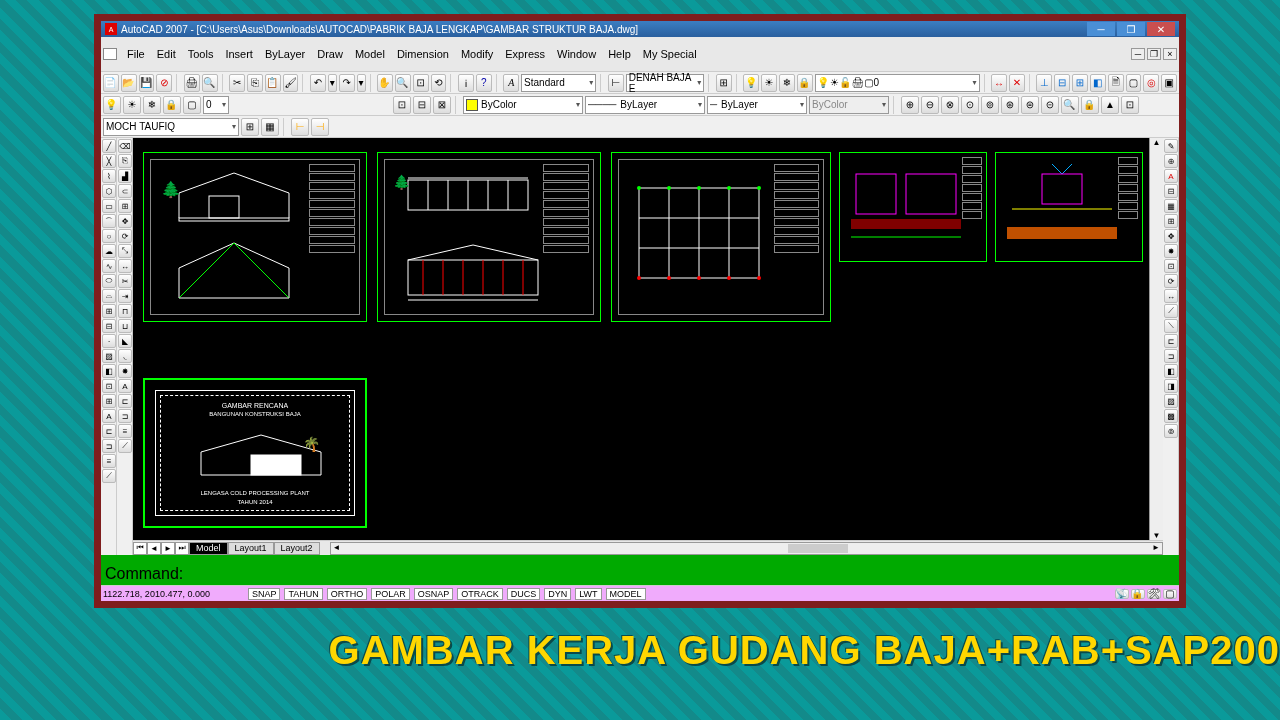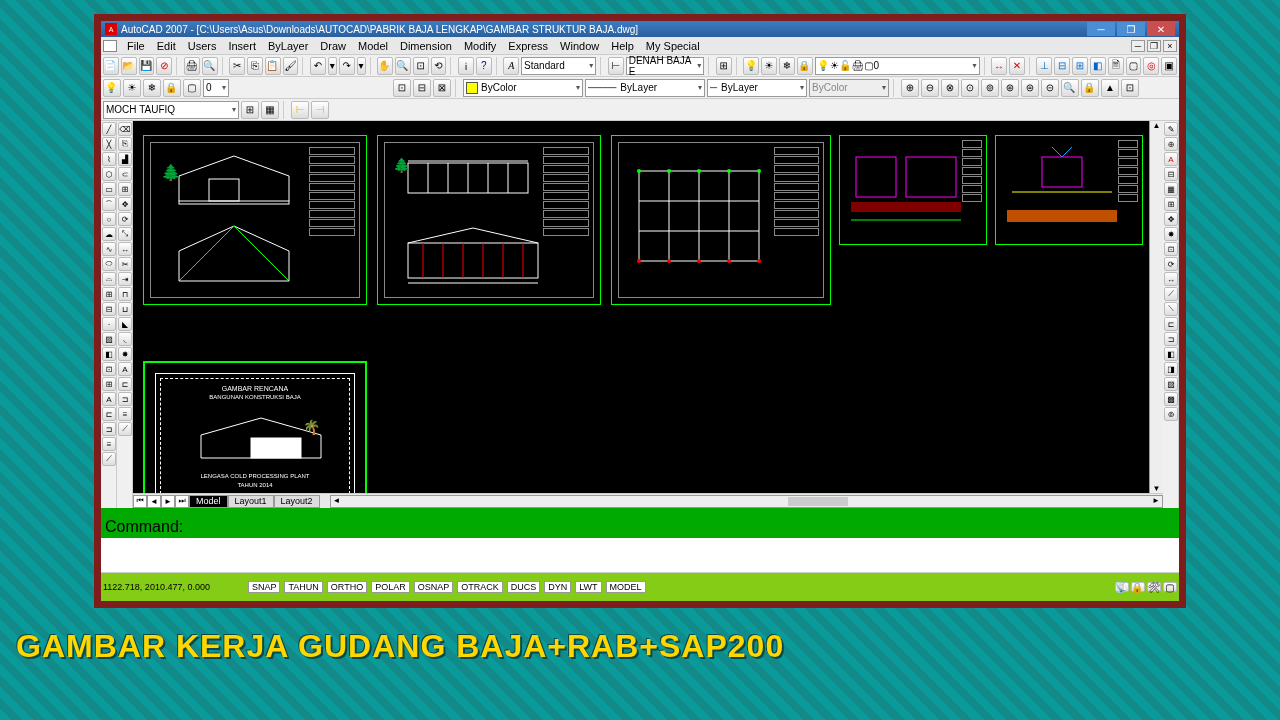--- a/index.html
+++ b/index.html
@@ -1,26 +1,26 @@
 <!DOCTYPE html>
 <html><head>
 <meta charset="utf-8">
 <style>
 * { margin:0; padding:0; box-sizing:border-box; font-family:"Segoe UI",Tahoma,sans-serif; }
 body { width:1280px; height:720px; background:#0a9a9a; position:relative; overflow:hidden; }
 .bg-stripes { position:absolute; inset:0; background:repeating-linear-gradient(45deg,#0a9a9a,#0a9a9a 8px,#138a8a 8px,#138a8a 16px); }
-.headline { position:absolute; left:16px; right:0; top:628px; text-align:left; font-size:32px; font-weight:900; color:#ffd700; text-shadow:2px 2px 0 #0a4a4a,-1px -1px 0 #0a4a4a; letter-spacing:1px; font-family:Arial,sans-serif; }
+.headline { position:absolute; left:16px; right:0; top:628px; text-align:right; font-size:40px; font-weight:900; color:#ffd700; text-shadow:2px 2px 0 #0a4a4a,-1px -1px 0 #0a4a4a; letter-spacing:1px; font-family:Arial,sans-serif; }
 .app { position:absolute; left:94px; top:14px; width:1092px; height:594px; border:7px solid #7f1d1d; background:#fff; display:flex; flex-direction:column; }
 .titlebar { height:16px; background:linear-gradient(#3b7ec2,#2a5f9e); color:#fff; display:flex; align-items:center; font-size:10px; padding:0 4px; }
 .titlebar .app-icon { width:12px; height:12px; background:#d00; margin-right:4px; display:flex; align-items:center; justify-content:center; font-size:7px; }
 .titlebar .title { flex:1; white-space:nowrap; overflow:hidden; }
 .winbtns { display:flex; gap:2px; }
 .winbtn { width:28px; height:14px; background:#4a8fd6; color:#fff; display:flex; align-items:center; justify-content:center; font-size:10px; cursor:pointer; }
 .winbtn.close { background:#c94f4f; }
-.menubar { height:18px; background:#e8e8e8; display:flex; align-items:center; padding:8px 2px; font-size:11px; border-bottom:1px solid #ccc; }
+.menubar { height:18px; background:#e8e8e8; display:flex; align-items:center; padding:17px 2px; font-size:11px; border-bottom:1px solid #ccc; }
 .menubar .doc-icon { width:14px; height:12px; background:#fff; border:1px solid #888; margin-right:4px; }
 .menu-item { padding:0 6px; cursor:pointer; }
 .mdi-btns { margin-left:auto; display:flex; gap:2px; font-size:9px; }
 .mdi-btn { width:14px; height:12px; border:1px solid #999; background:#eee; display:flex; align-items:center; justify-content:center; cursor:pointer; }
 .toolbar-row { height:22px; background:#f0f0f0; border-bottom:1px solid #ccc; display:flex; align-items:center; padding:0 2px; gap:2px; }
 .tbtn { width:18px; height:18px; border:1px solid #bbb; background:linear-gradient(#fff,#ddd); display:flex; align-items:center; justify-content:center; font-size:10px; cursor:pointer; border-radius:2px; }
 .tsep { width:4px; height:18px; border-left:1px solid #ccc; margin:0 2px; }
 .combo { height:18px; border:1px solid #999; background:#fff; font-size:10px; padding:0 2px; display:flex; align-items:center; cursor:pointer; }
 .combo::after { content:"▾"; margin-left:auto; font-size:8px; color:#555; }
 .color-sw { width:12px; height:12px; border:1px solid #555; display:inline-block; margin-right:3px; }
@@ -37,21 +37,21 @@
 .dwg-shape { position:absolute; }
 .tabs-row { height:15px; background:#e8e8e8; display:flex; align-items:center; font-size:9px; border-top:1px solid #ccc; }
 .tab-nav { width:14px; height:13px; border:1px solid #999; background:#fff; display:flex; align-items:center; justify-content:center; font-size:8px; cursor:pointer; }
 .tab { padding:0 6px; border:1px solid #999; background:#ddd; height:13px; cursor:pointer; }
 .tab.active { background:#000; color:#fff; }
 .hscroll { flex:1; margin-left:10px; height:13px; background:#eee; border:1px solid #999; position:relative; }
 .hscroll::before { content:"◄"; position:absolute; left:2px; font-size:8px; }
 .hscroll::after { content:"►"; position:absolute; right:2px; font-size:8px; }
 .hscroll .thumb { position:absolute; left:55%; width:60px; height:9px; top:1px; background:#ccc; }
 .cmdline { height:30px; background:#0a0; color:#000; font-family:monospace; font-size:16px; display:flex; align-items:flex-end; padding:2px 4px; }
-.status { height:29px; background:#84cc16; display:flex; align-items:center; font-size:9px; padding:0 2px; gap:4px; border-top:1px solid #ccc; overflow:hidden;margin-top:34px; }
+.status { height:16px; background:#f0abfc; display:flex; align-items:center; font-size:9px; padding:0 2px; gap:4px; border-top:1px solid #ccc; overflow:hidden; }
 .status-btn { padding:0 3px; border:1px solid #999; background:#fff; cursor:pointer; white-space:nowrap; }
 .tree-ico { position:absolute; font-size:20px; color:#fff; }
 </style>
 </head>
 <body>
 
 <div class="bg-stripes"></div>
 <div class="headline">GAMBAR KERJA GUDANG BAJA+RAB+SAP200</div>
 
 <div class="app">
@@ -65,21 +65,21 @@
       <div class="winbtn">─</div>
       <div class="winbtn">❐</div>
       <div class="winbtn close">✕</div>
     </div>
   </div>
 
   <div class="menubar">
     <span class="doc-icon"></span>
     <span class="menu-item">File</span>
     <span class="menu-item">Edit</span>
-    <span class="menu-item">Users</span>
+    <span class="menu-item">Tools</span>
     <span class="menu-item">Insert</span>
     <span class="menu-item">ByLayer</span>
     <span class="menu-item">Draw</span>
     <span class="menu-item">Model</span>
     <span class="menu-item">Dimension</span>
     <span class="menu-item">Modify</span>
     <span class="menu-item">Express</span>
     <span class="menu-item">Window</span>
     <span class="menu-item">Help</span>
     <span class="menu-item">My Special</span>

